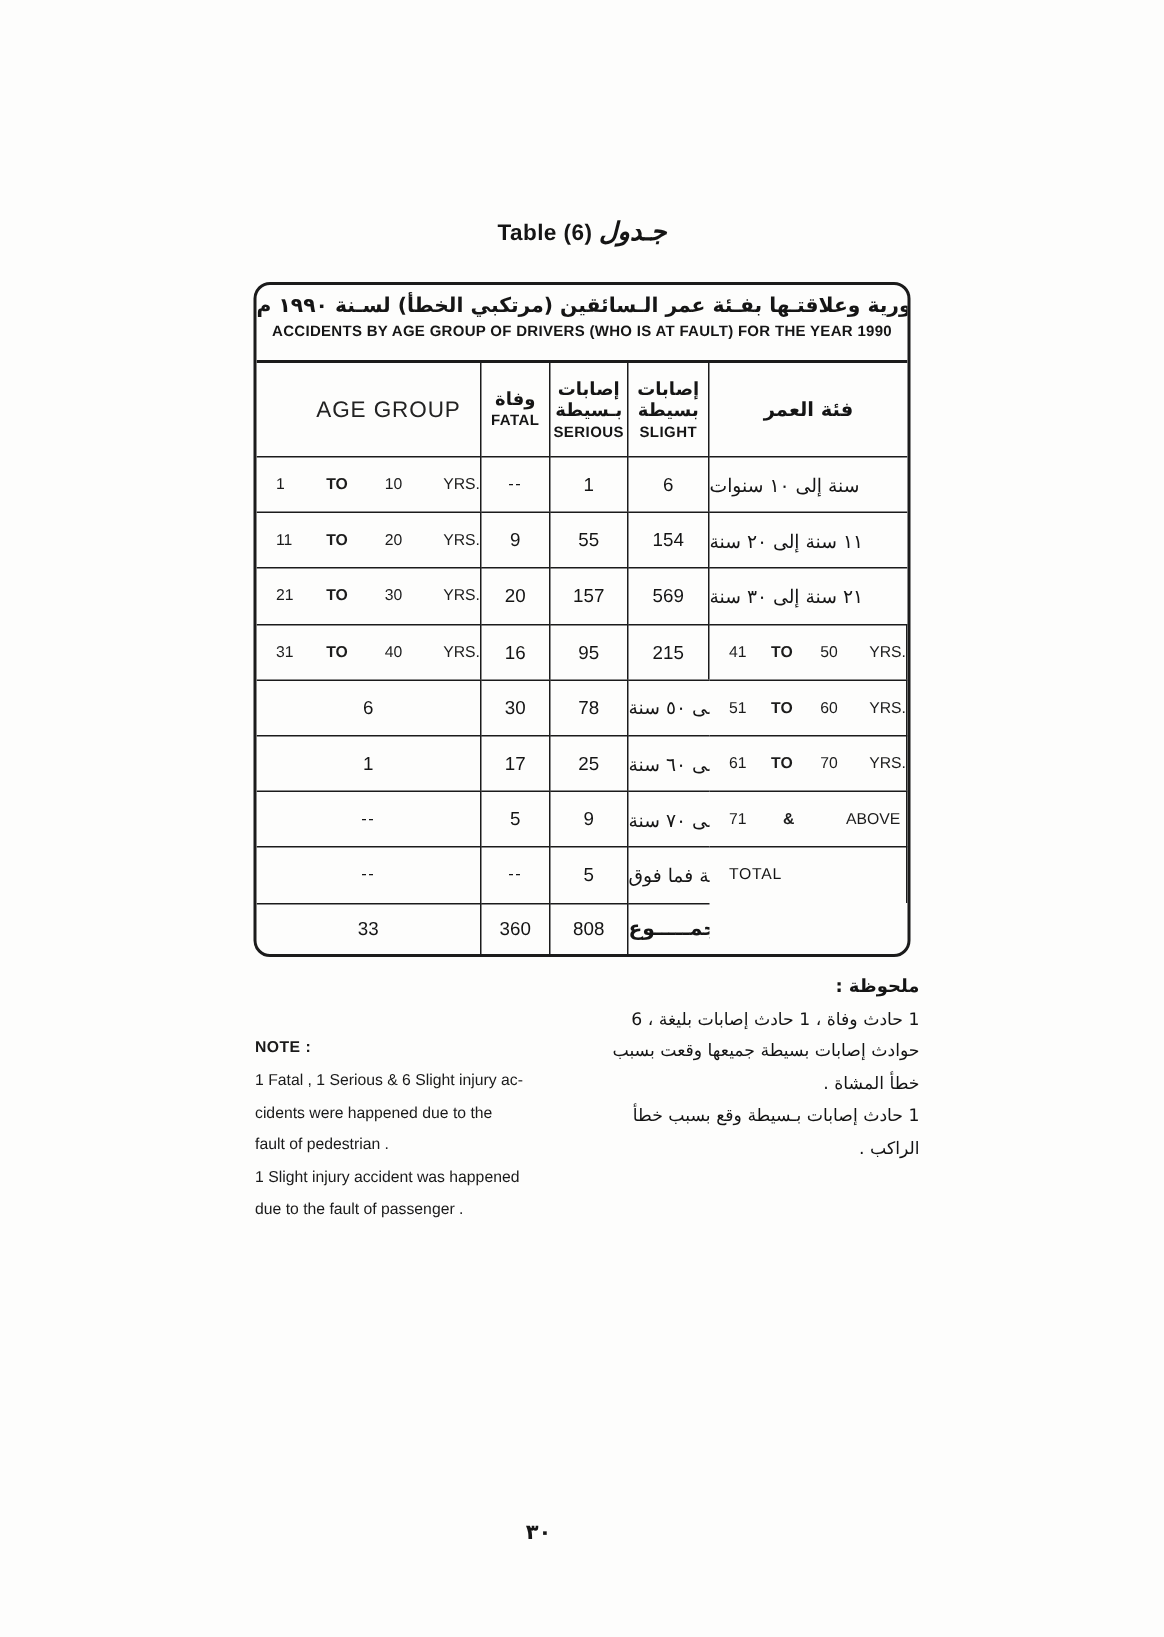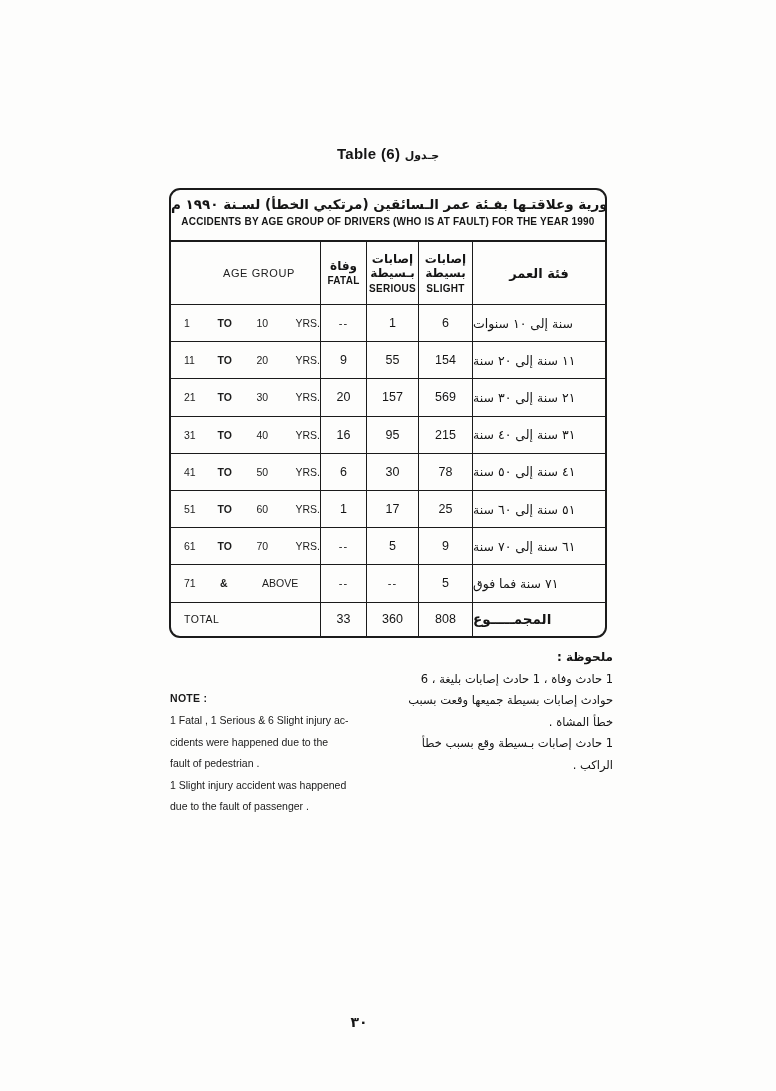--- a/index.html
+++ b/index.html
@@ -12,21 +12,21 @@
     overflow:hidden;
   }
   .arabic { font-family:"DejaVu Sans", sans-serif; }
 
   
   .page-heading {
     position:absolute; top:145px; left:0; width:776px;
     text-align:center; font-weight:bold; font-size:15px;
     letter-spacing:.3px;
   }
-  .page-heading .ar { font-family:"DejaVu Sans", sans-serif; font-size:11px; }
+  .page-heading .ar { font-family:"DejaVu Sans", sans-serif; font-size:17px;font-style:italic; }
 
   
   .acc-table {
     position:absolute; left:169px; top:188px; width:438px; height:450px;
     border:2px solid #1b1b1b; border-radius:11px; overflow:hidden;
     background:#fdfdfc;
   }
   .tbl-title {
     height:52px; border-bottom:2px solid #1b1b1b;
     text-align:center; padding-top:4px;
@@ -46,21 +46,21 @@
   }
   .cell {
     display:flex; align-items:center; justify-content:center;
     overflow:hidden;
   }
   .vr { border-right:1.5px solid #1b1b1b; }
   .bt { border-top:1.5px solid #1b1b1b; }
 
   
   .hc { flex-direction:column; }
-  .h-agegroup { font-size:11px; letter-spacing:.6px; color:#222;padding-left:27px; }
+  .h-agegroup { font-size:15px; letter-spacing:.6px; color:#222;padding-left:27px; }
   .h-ar1 { font-family:"DejaVu Sans", sans-serif; font-size:12px; font-weight:bold; line-height:14.5px; }
   .h-en { font-size:10px; font-weight:bold; letter-spacing:.3px; line-height:13px; margin-top:1px; }
   .h-age-ar { font-family:"DejaVu Sans", sans-serif; font-size:13px; font-weight:bold; }
 
   
   .age-cell {
     justify-content:flex-start; padding-left:13px;
     font-size:10.5px; color:#1c1c1c;
   }
   .age-cell .p1 { width:36px; }
@@ -167,21 +167,20 @@
 
     <div class="cell bt vr age-cell">
       <span class="p1">31</span>
       <span class="p2">TO</span>
       <span class="p3">40</span>
       <span class="p4">YRS.</span>
     </div>
     <div class="cell bt vr val">16</div>
     <div class="cell bt vr val">95</div>
     <div class="cell bt vr val">215</div>
-    <div class="cell bt ar-age">٣١ سنة إلى ٤٠ سنة</div>
 
     <div class="cell bt vr age-cell">
       <span class="p1">41</span>
       <span class="p2">TO</span>
       <span class="p3">50</span>
       <span class="p4">YRS.</span>
     </div>
     <div class="cell bt vr val">6</div>
     <div class="cell bt vr val">30</div>
     <div class="cell bt vr val">78</div>

